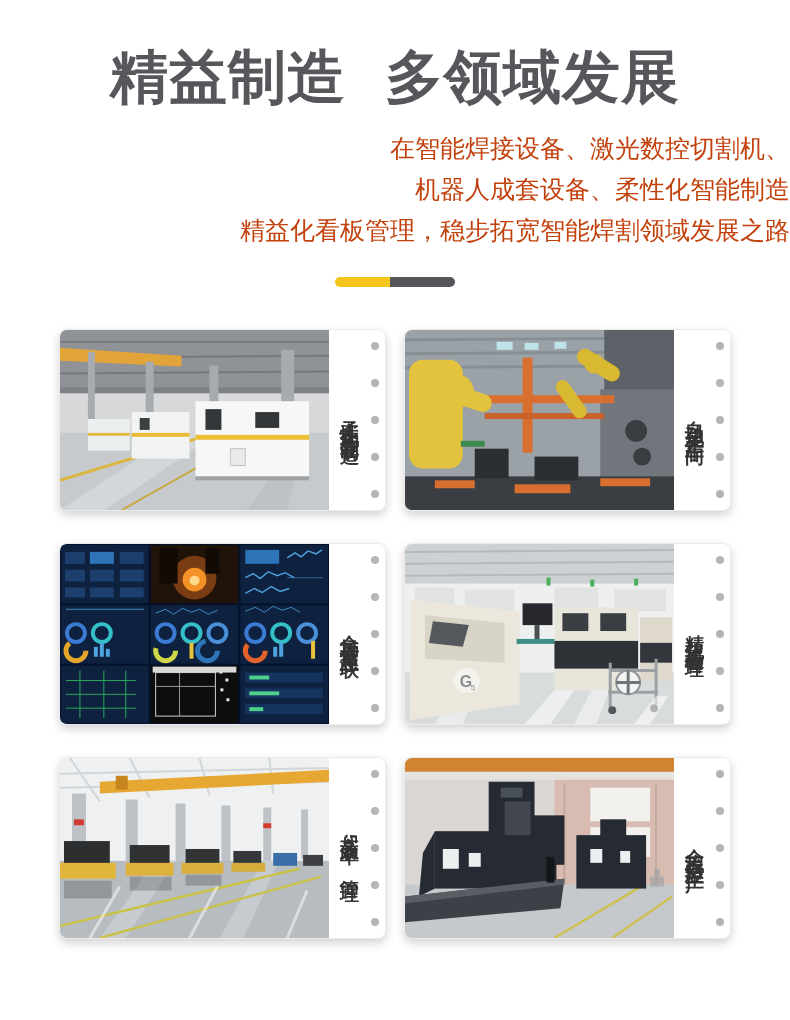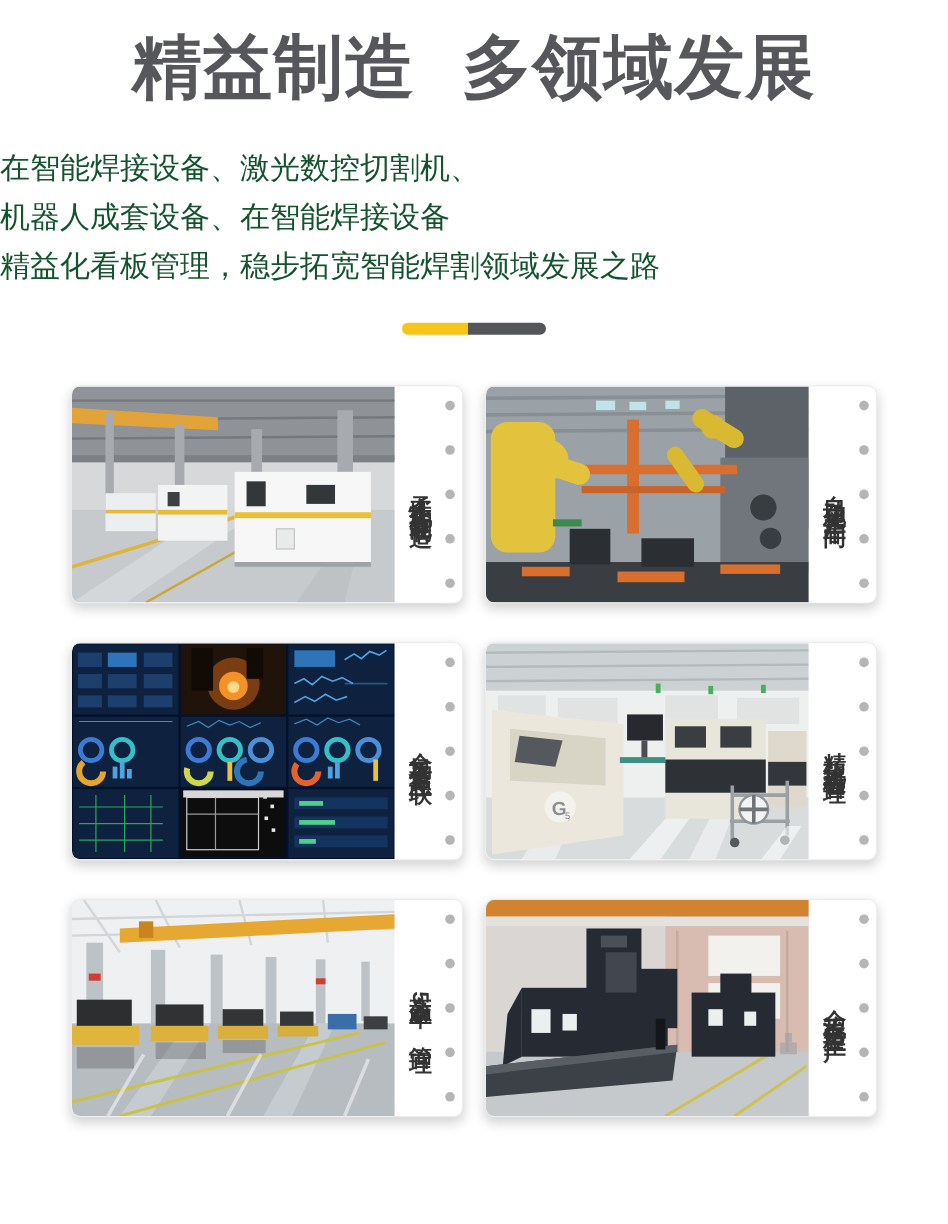--- a/index.html
+++ b/index.html
@@ -6,33 +6,33 @@
   body{
     width:790px;height:1020px;position:relative;overflow:hidden;
     background:#ffffff;
     font-family:"Liberation Sans", sans-serif;
     -webkit-font-smoothing:antialiased;
   }
   .page{width:790px;height:1020px;position:relative;}
 
   
   .title{
-    margin-top:22px;
+    margin-top:42px;
     text-align:center;
     font-size:58px;
     font-weight:900;
     letter-spacing:1px;
     word-spacing:22px;
     color:#55575B;
     line-height:1.2;
   }
   .subtitle{
-    margin-top:28px;
-    text-align:left;
-    color:#14532d;
+    margin-top:16px;
+    text-align:right;
+    color:#c2410c;
     font-size:25px;
     line-height:41px;
     font-weight:400;
   }
 
   
   .divider{
     margin:26px auto 0 auto;
     width:120px;height:10px;
     display:flex;
@@ -82,21 +82,21 @@
 </style>
 </head>
 <body>
 
 <div class="page">
 
   <div class="title">精益制造 多领域发展</div>
 
   <div class="subtitle">
     <div>在智能焊接设备、激光数控切割机、</div>
-    <div>机器人成套设备、在智能焊接设备</div>
+    <div>机器人成套设备、柔性化智能制造</div>
     <div>精益化看板管理，稳步拓宽智能焊割领域发展之路</div>
   </div>
 
   <div class="divider">
     <span class="seg-left" style="background:#F5C51B"></span>
     <span class="seg-right" style="background:#54565A"></span>
   </div>
 
   <div class="grid">
 

